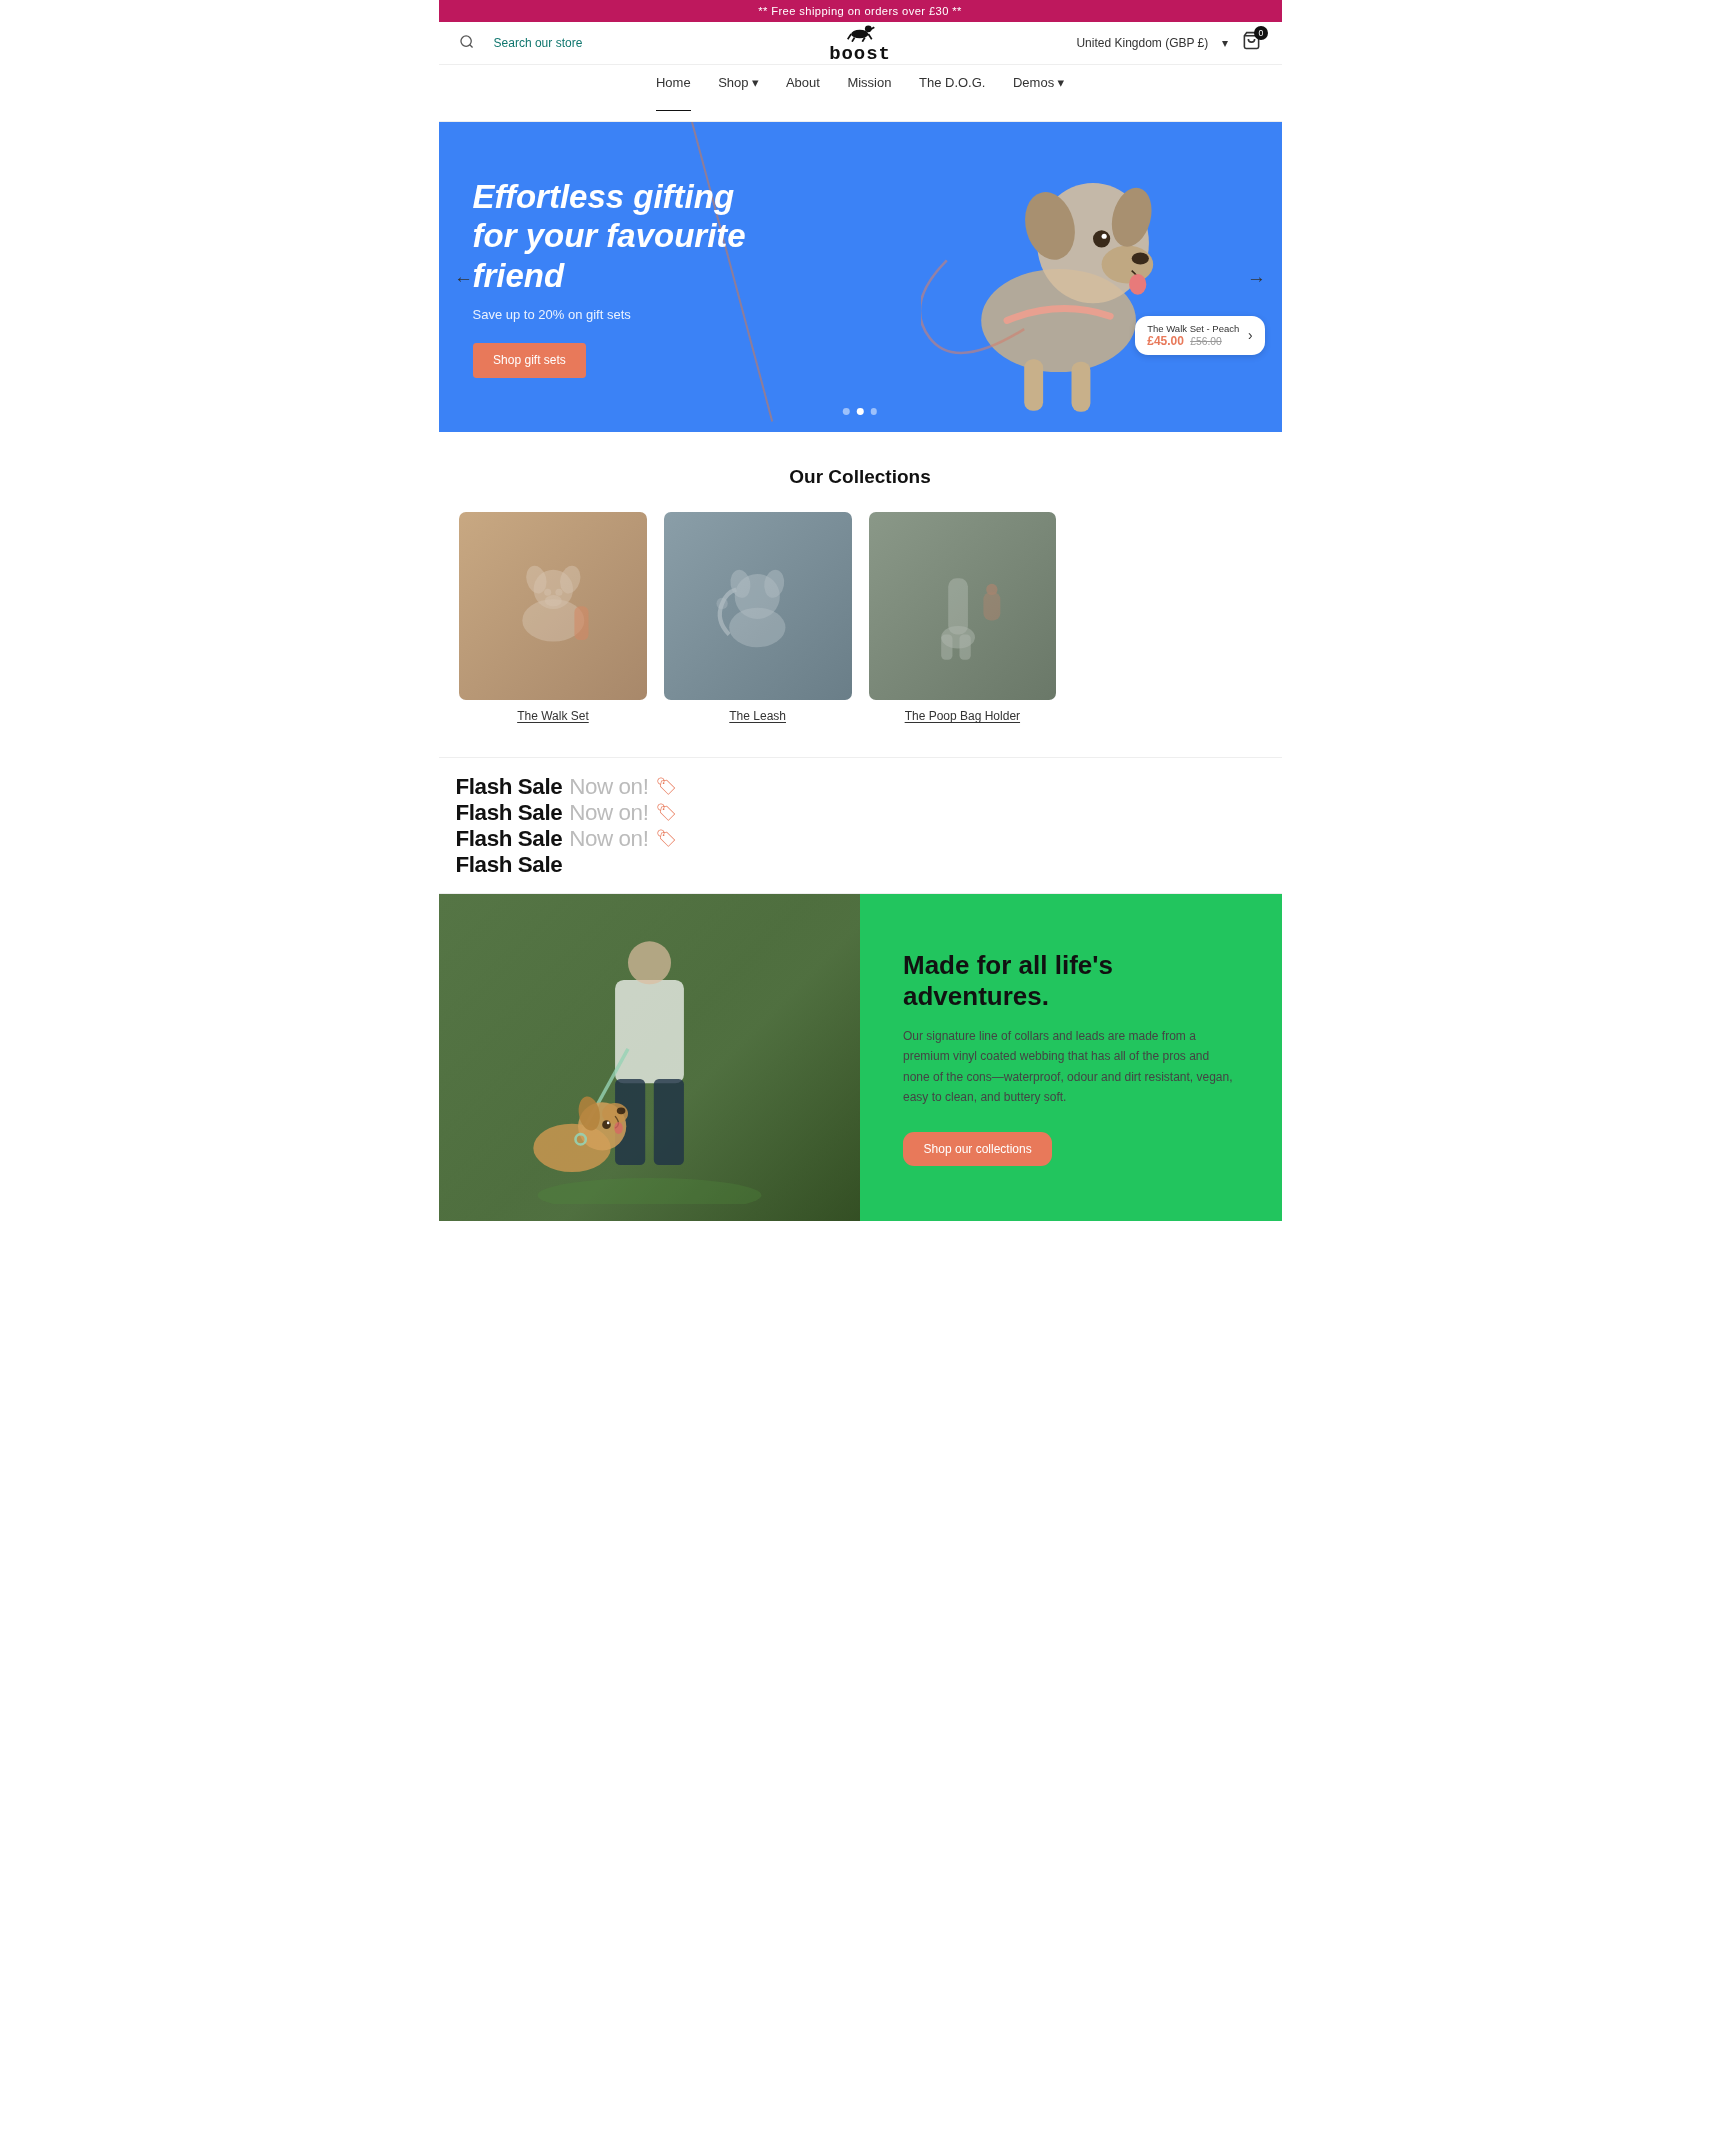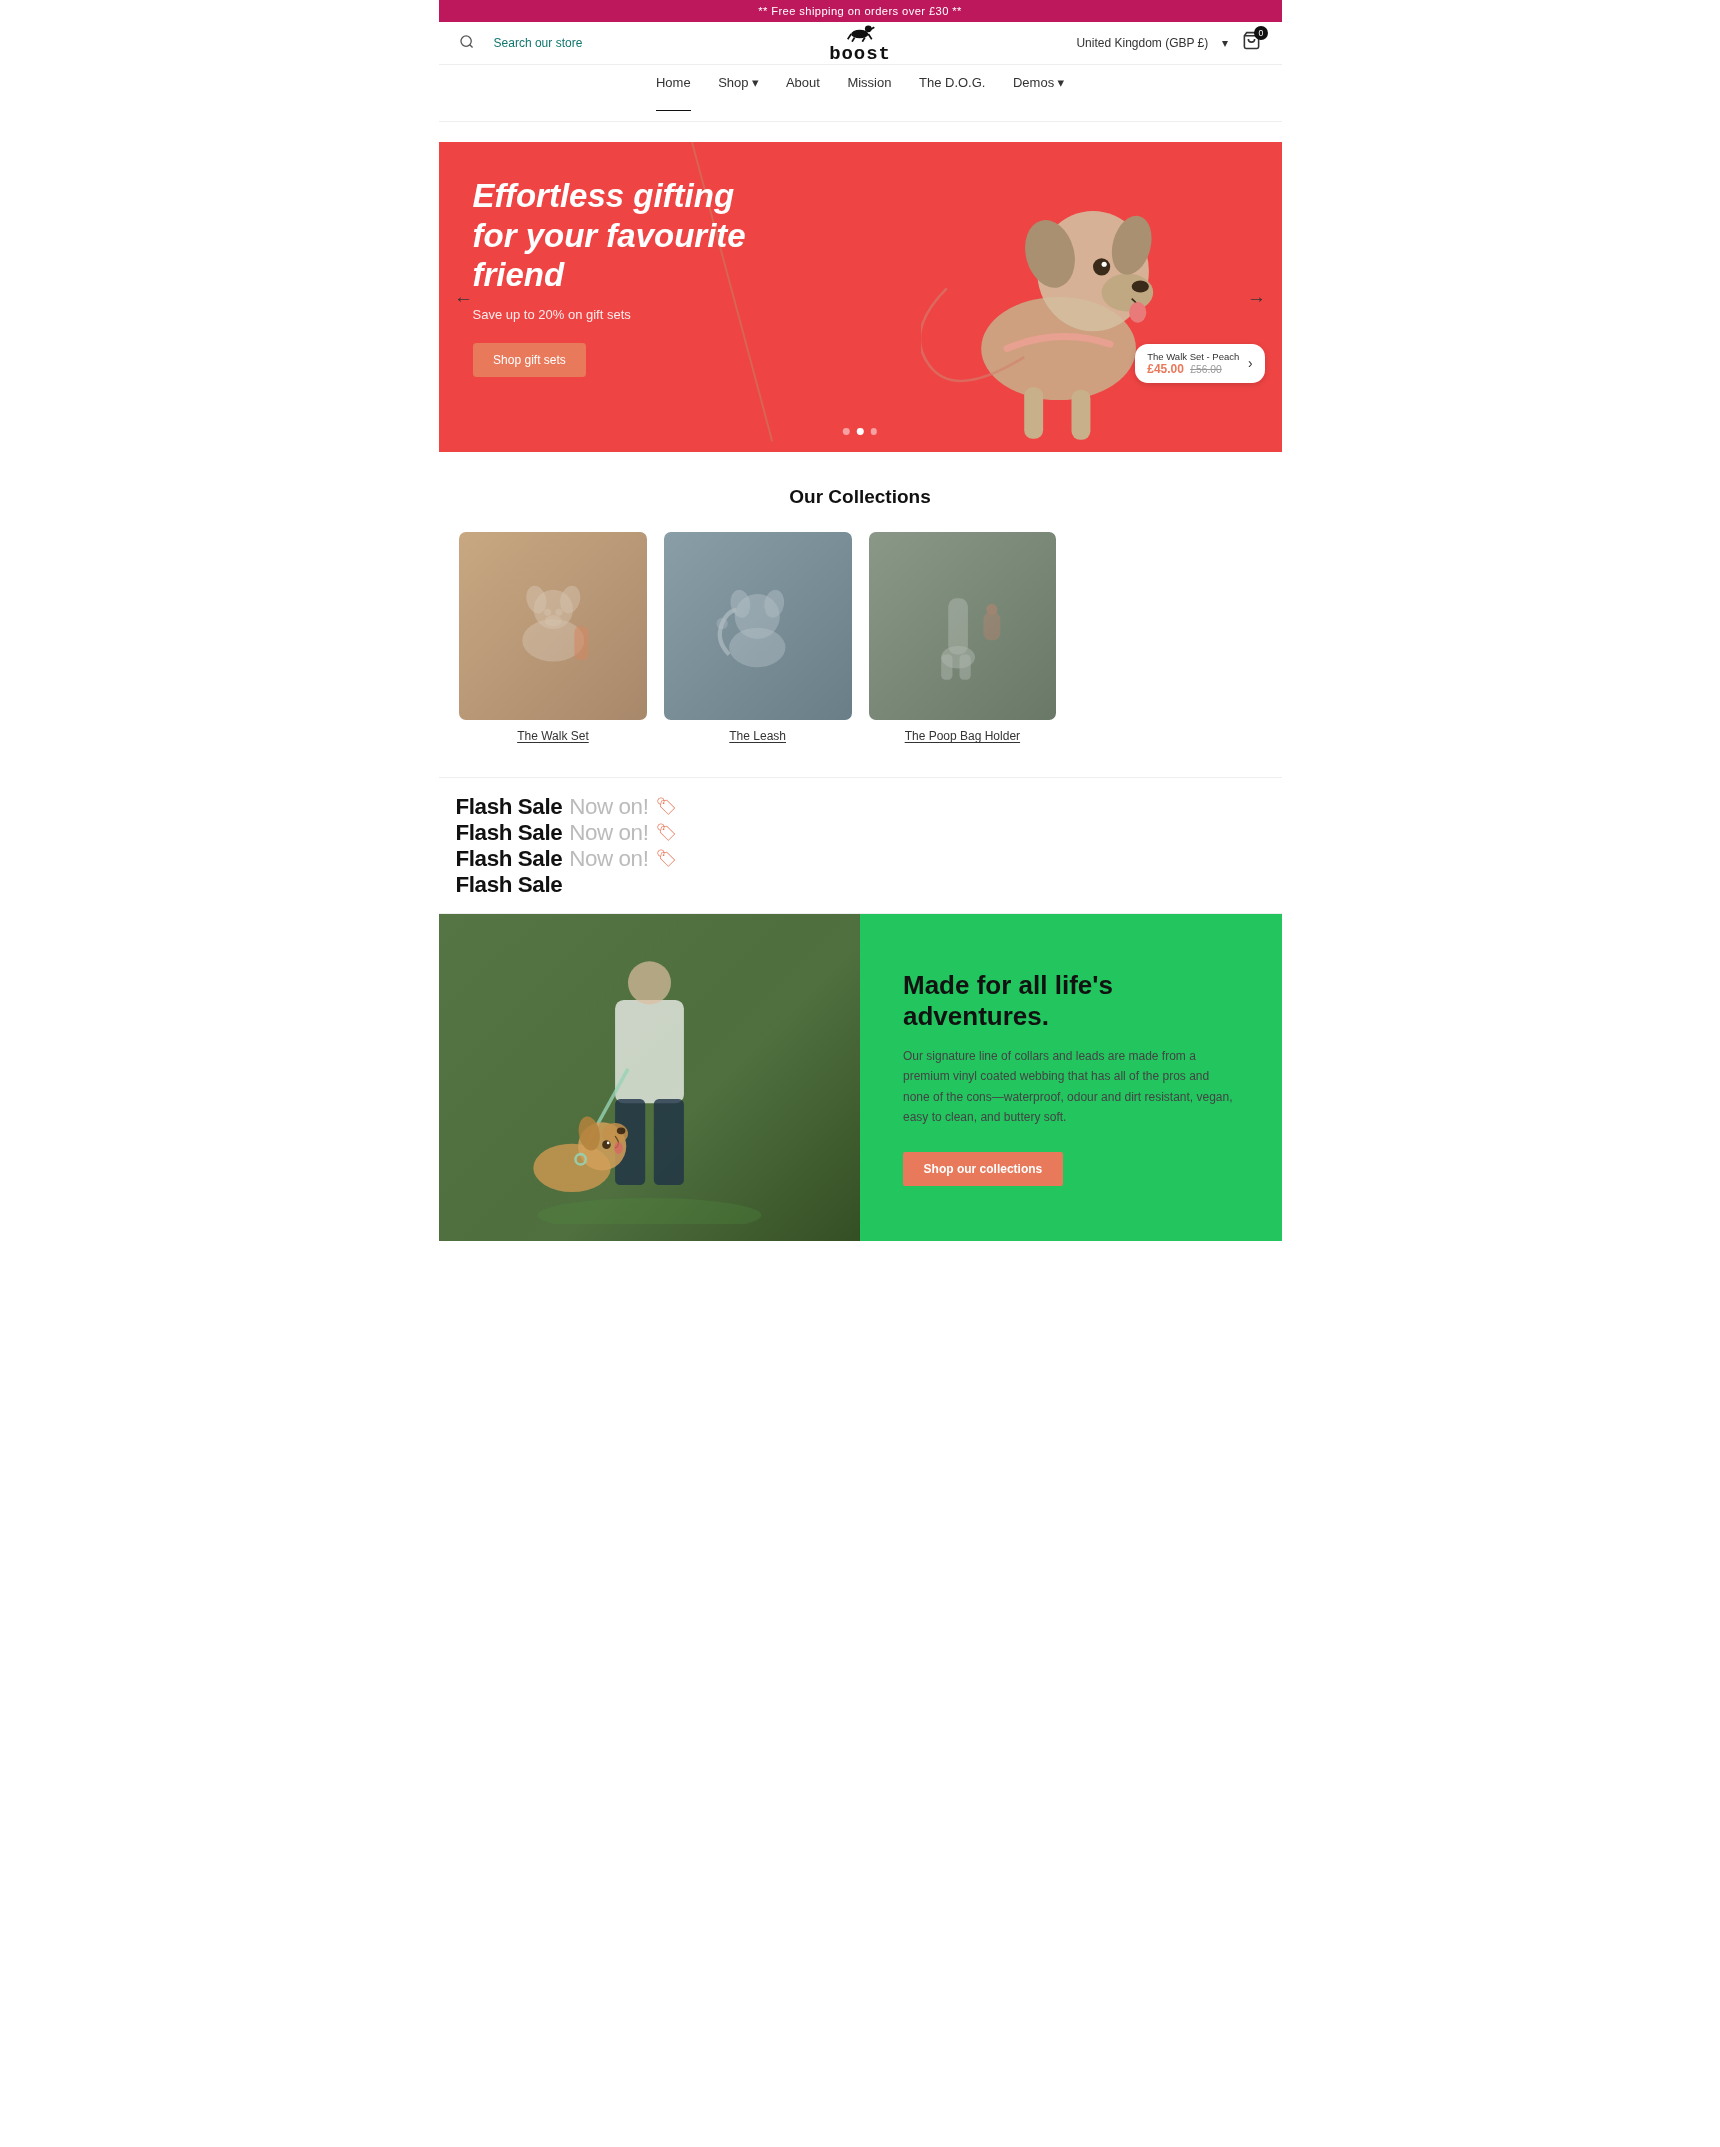--- a/index.html
+++ b/index.html
@@ -97,25 +97,25 @@
       gap: 3.4px;
     }
     .nav-item.active {
       border-bottom: 1.7px solid #111;
       font-weight: 500;
     }
 
     
     .hero {
       position: relative;
-      background: #ef4444;
+      background: #3b82f6;
       min-height: 310px;
       overflow: hidden;
       display: flex;
-      margin-top: 20px;
+      align-items: center;
     }
     .hero-content {
       padding: 34px 34px;
       z-index: 2;
       flex: 0 0 45%;
     }
     .hero-title {
       font-size: 33px;
       font-weight: 800;
       color: white;
@@ -338,24 +338,24 @@
       font-size: 12px;
       color: #444;
       line-height: 1.7;
       margin-bottom: 24px;
     }
     .feature-btn {
       background: #e8795a;
       color: white;
       border: none;
       padding: 10.3px 20.6px;
-      border-radius: 2px;
+      border-radius: 11px;
       font-size: 12px;
       cursor: pointer;
-      font-weight: 700;
+      font-weight: 400;
       align-self: flex-start;
     }
 
     
     .collection-img svg {
       width: 60%;
       height: 60%;
       opacity: 0.4;
     }
   </style>

